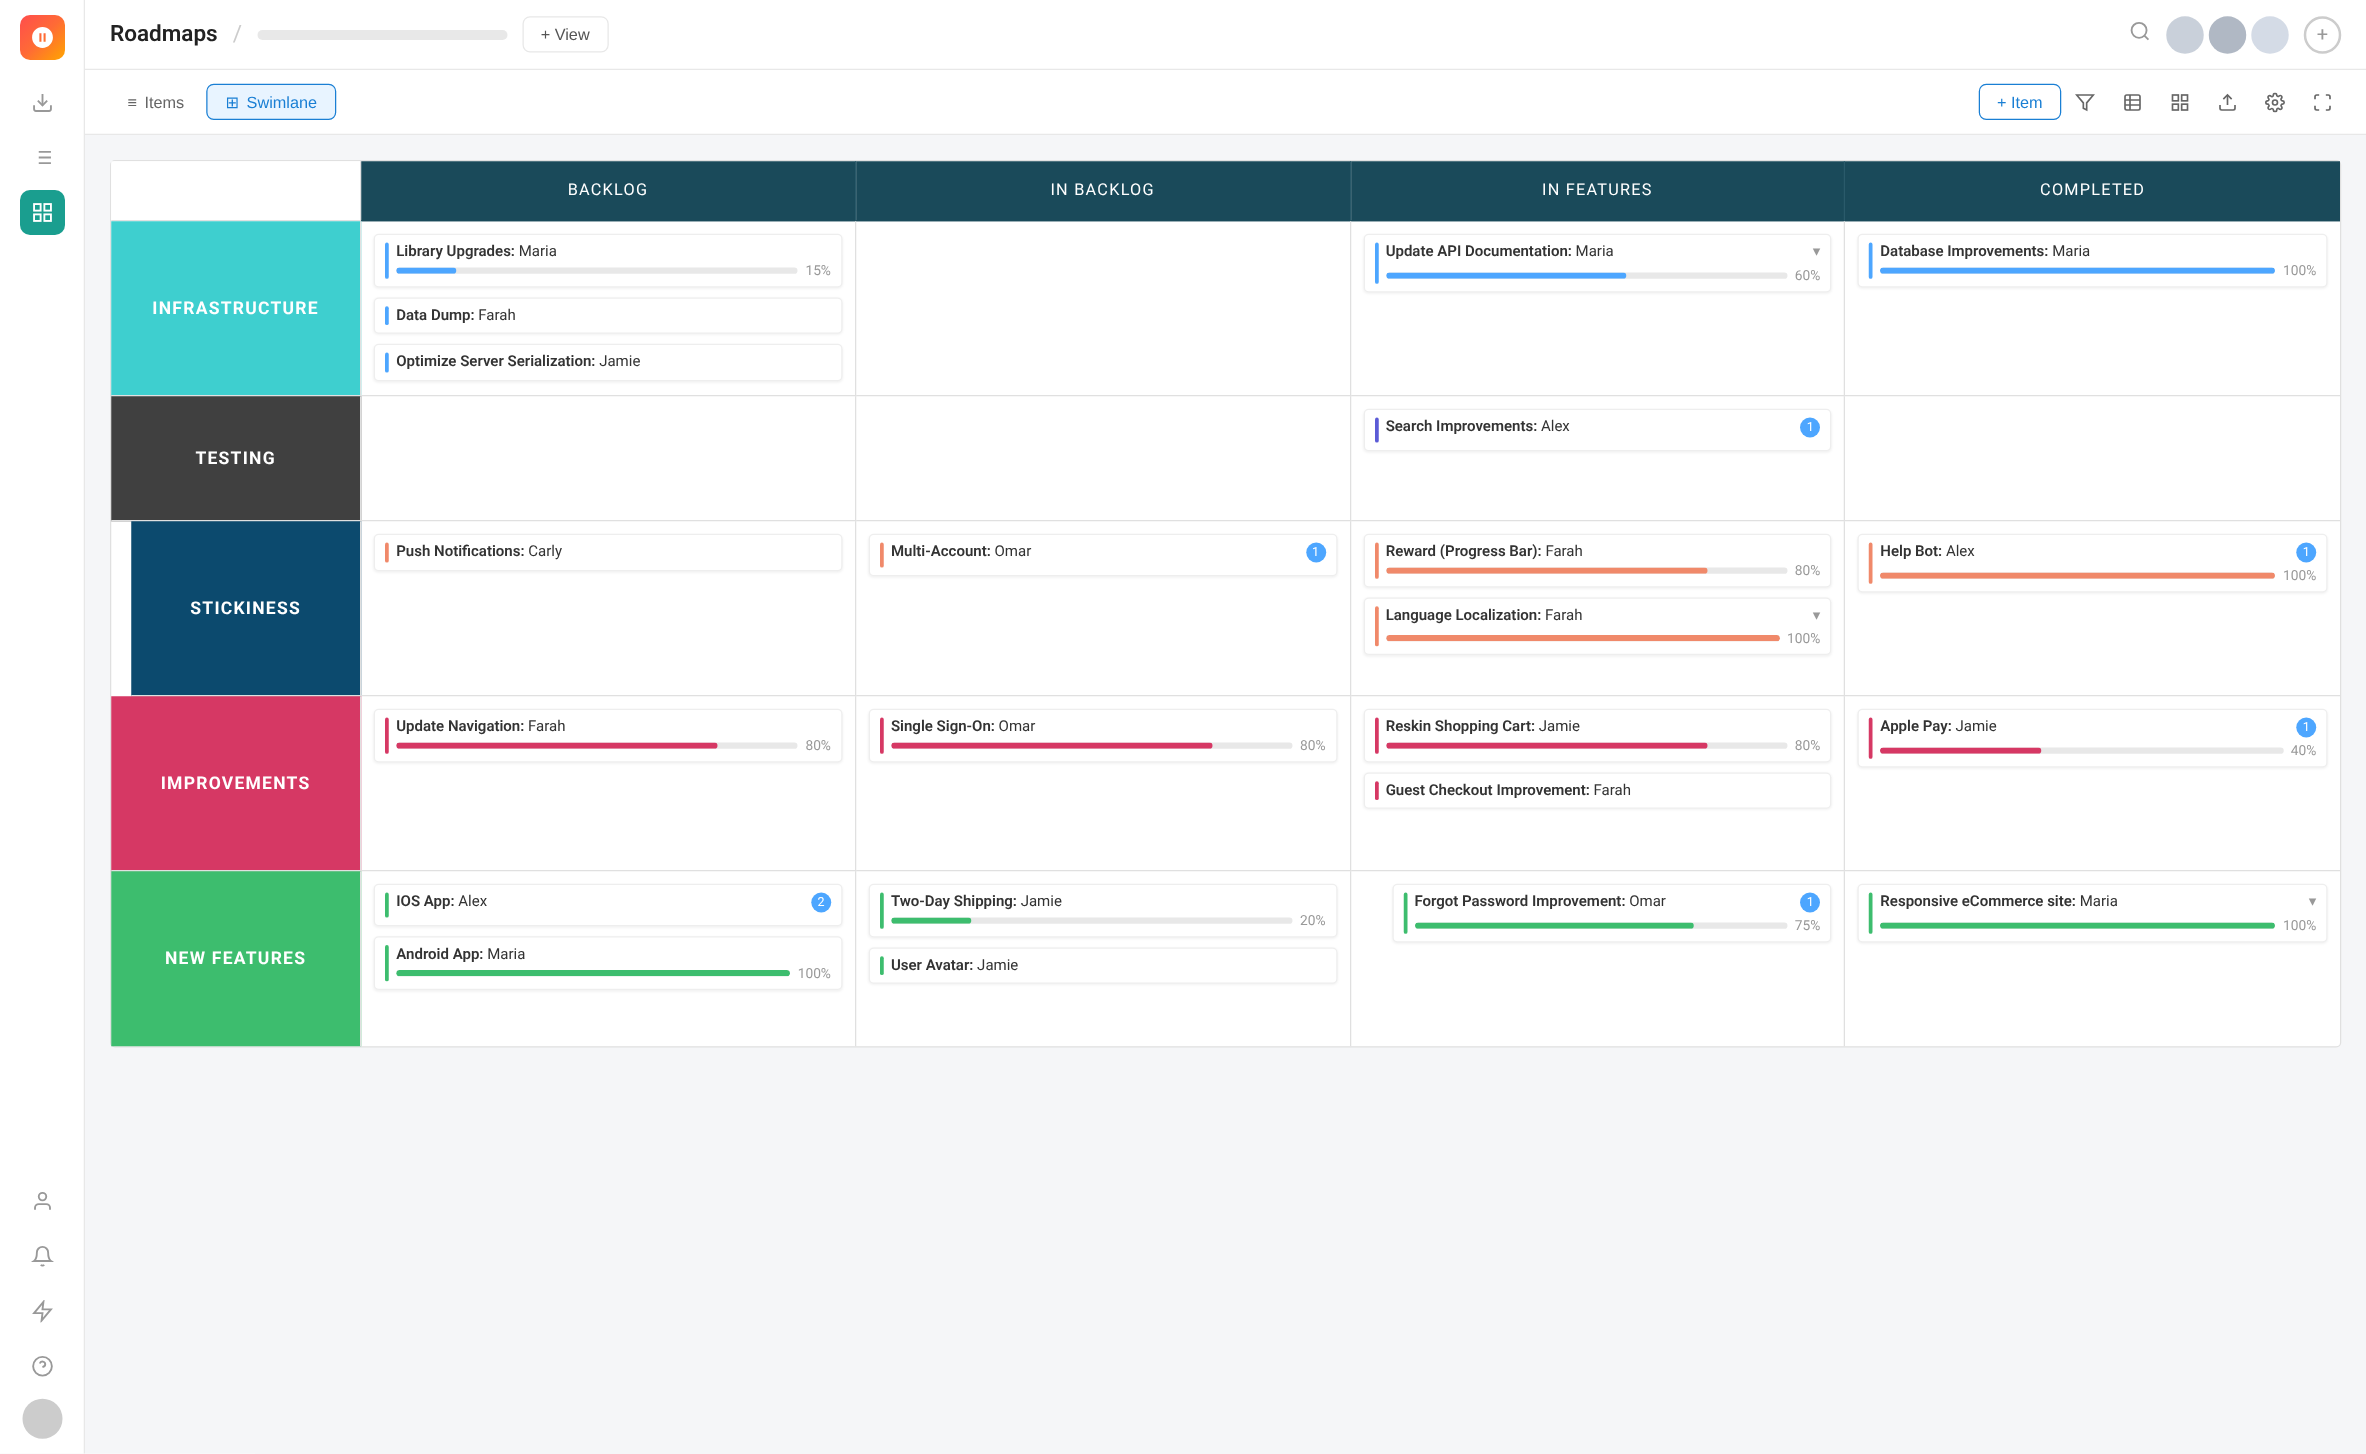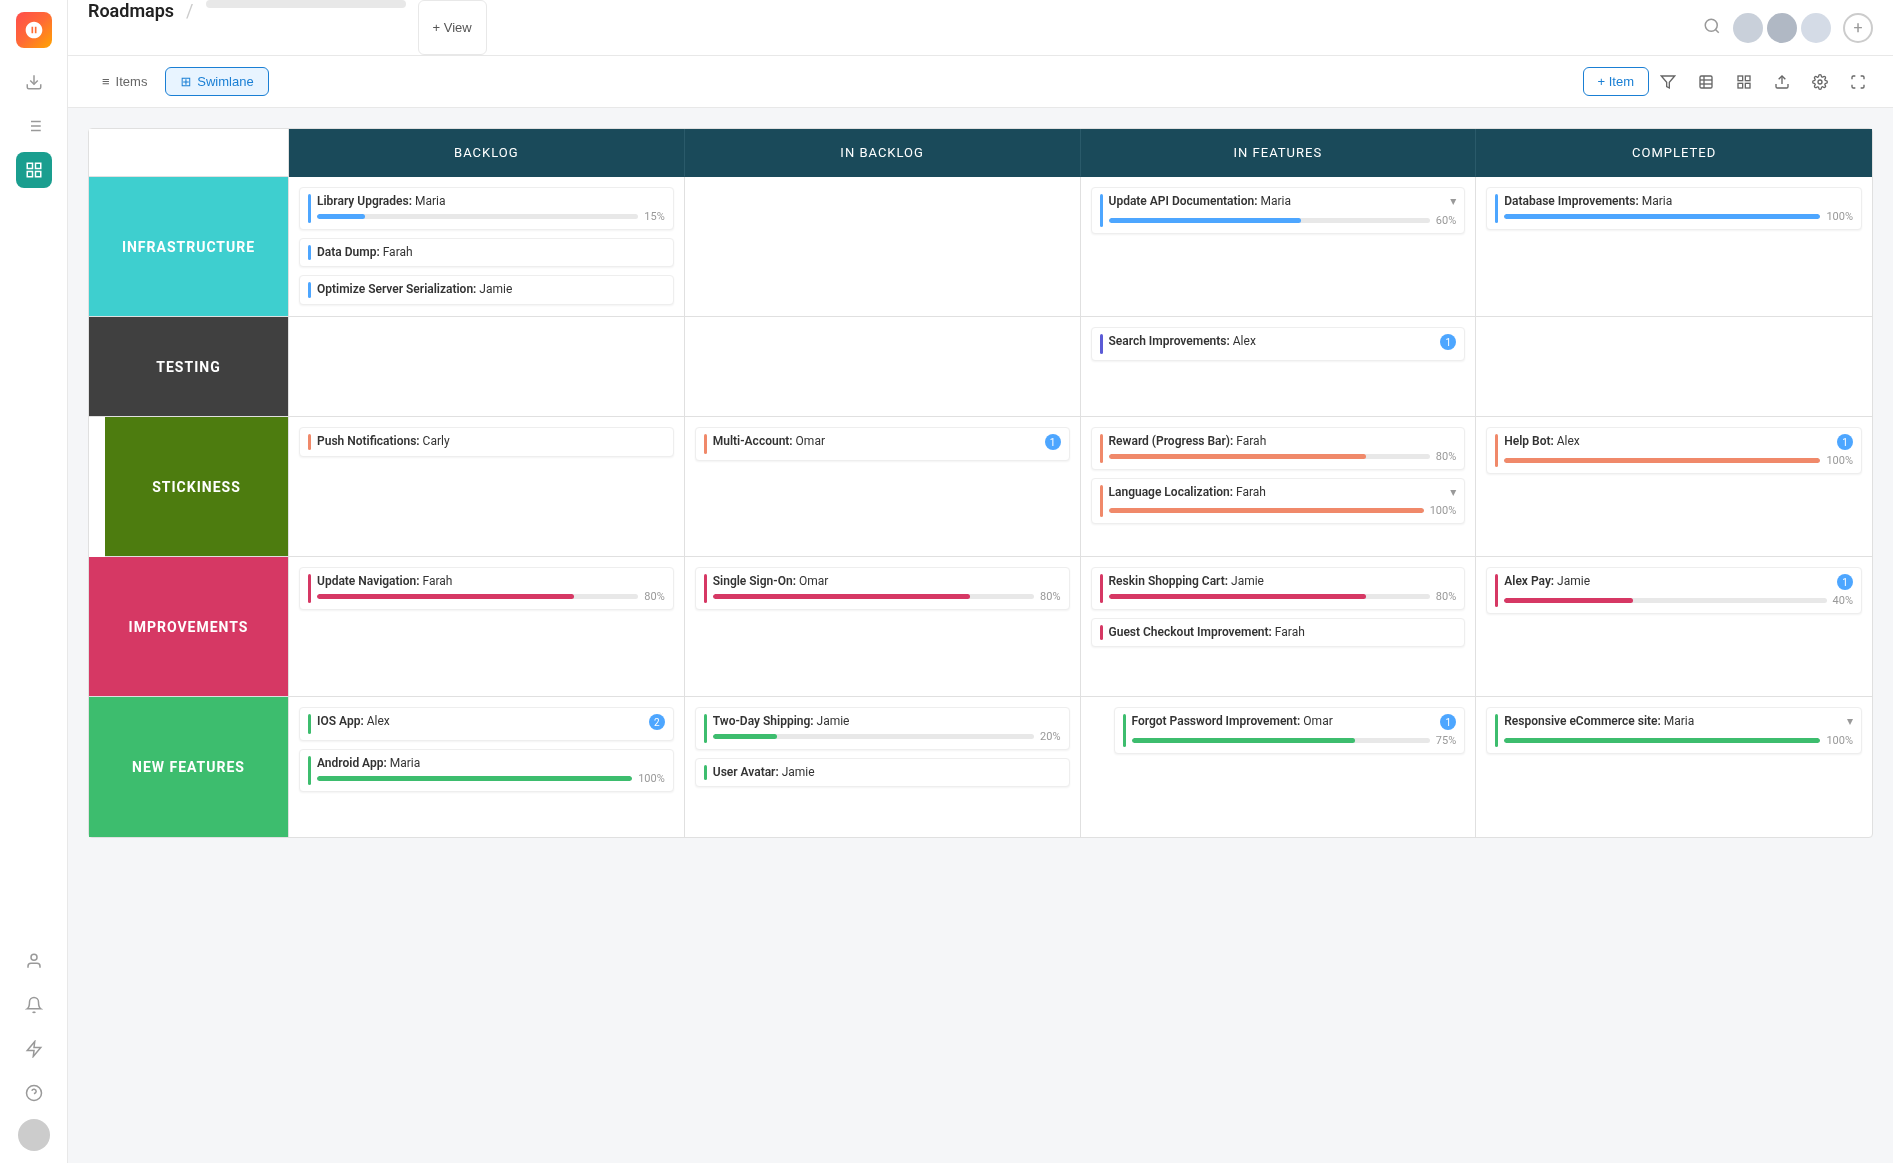--- a/index.html
+++ b/index.html
@@ -59,20 +59,21 @@
       overflow: hidden;
     }
 
     
     .header {
       background: #fff;
       border-bottom: 1px solid #e8e8e8;
       padding: 0 20px;
       height: 56px;
       display: flex;
+      align-items: center;
       gap: 12px;
       flex-shrink: 0;
     }
     .header-title {
       font-size: 18px;
       font-weight: 600;
       color: #222;
     }
     .header-sep { color: #ccc; font-size: 18px; }
     .header-breadcrumb {
@@ -217,21 +218,21 @@
       font-size: 14px;
       font-weight: 700;
       letter-spacing: 1px;
       color: #fff;
       border-right: 1px solid #e0e0e0;
       border-bottom: 1px solid #e0e0e0;
       min-height: 140px;
     }
     .row-label.infrastructure { background: #3ecfcf; }
     .row-label.testing { background: #404040; }
-    .row-label.stickiness { background: #4d7c0f; margin-left: 16px; }
+    .row-label.stickiness { background: #0c4a6e; margin-left: 16px; }
     .row-label.improvements { background: #d63864; }
     .row-label.new-features { background: #3dbd6e; }
 
     
     .data-cell {
       padding: 10px 10px;
       border-right: 1px solid #e0e0e0;
       border-bottom: 1px solid #e0e0e0;
       vertical-align: top;
       min-height: 140px;
@@ -702,21 +703,21 @@
             </div>
           </div>
         </div>
       </div>
       <div class="data-cell" style="border-right:none;">
         <div class="task-card">
           <div class="task-card-inner">
             <div class="accent-bar accent-red"></div>
             <div class="task-content">
               <div class="task-card-header">
-                <div class="task-title"><span>Alex Pay:</span> Jamie</div>
+                <div class="task-title"><span>Apple Pay:</span> Jamie</div>
                 <div class="task-badge">1</div>
               </div>
               <div class="progress-row">
                 <div class="progress-bar-bg">
                     <div class="progress-bar-fill" style="width:40%;background:#d63864;"></div>
                   </div>
                 <span class="progress-pct">40%</span>
               </div>
             </div>
           </div>

